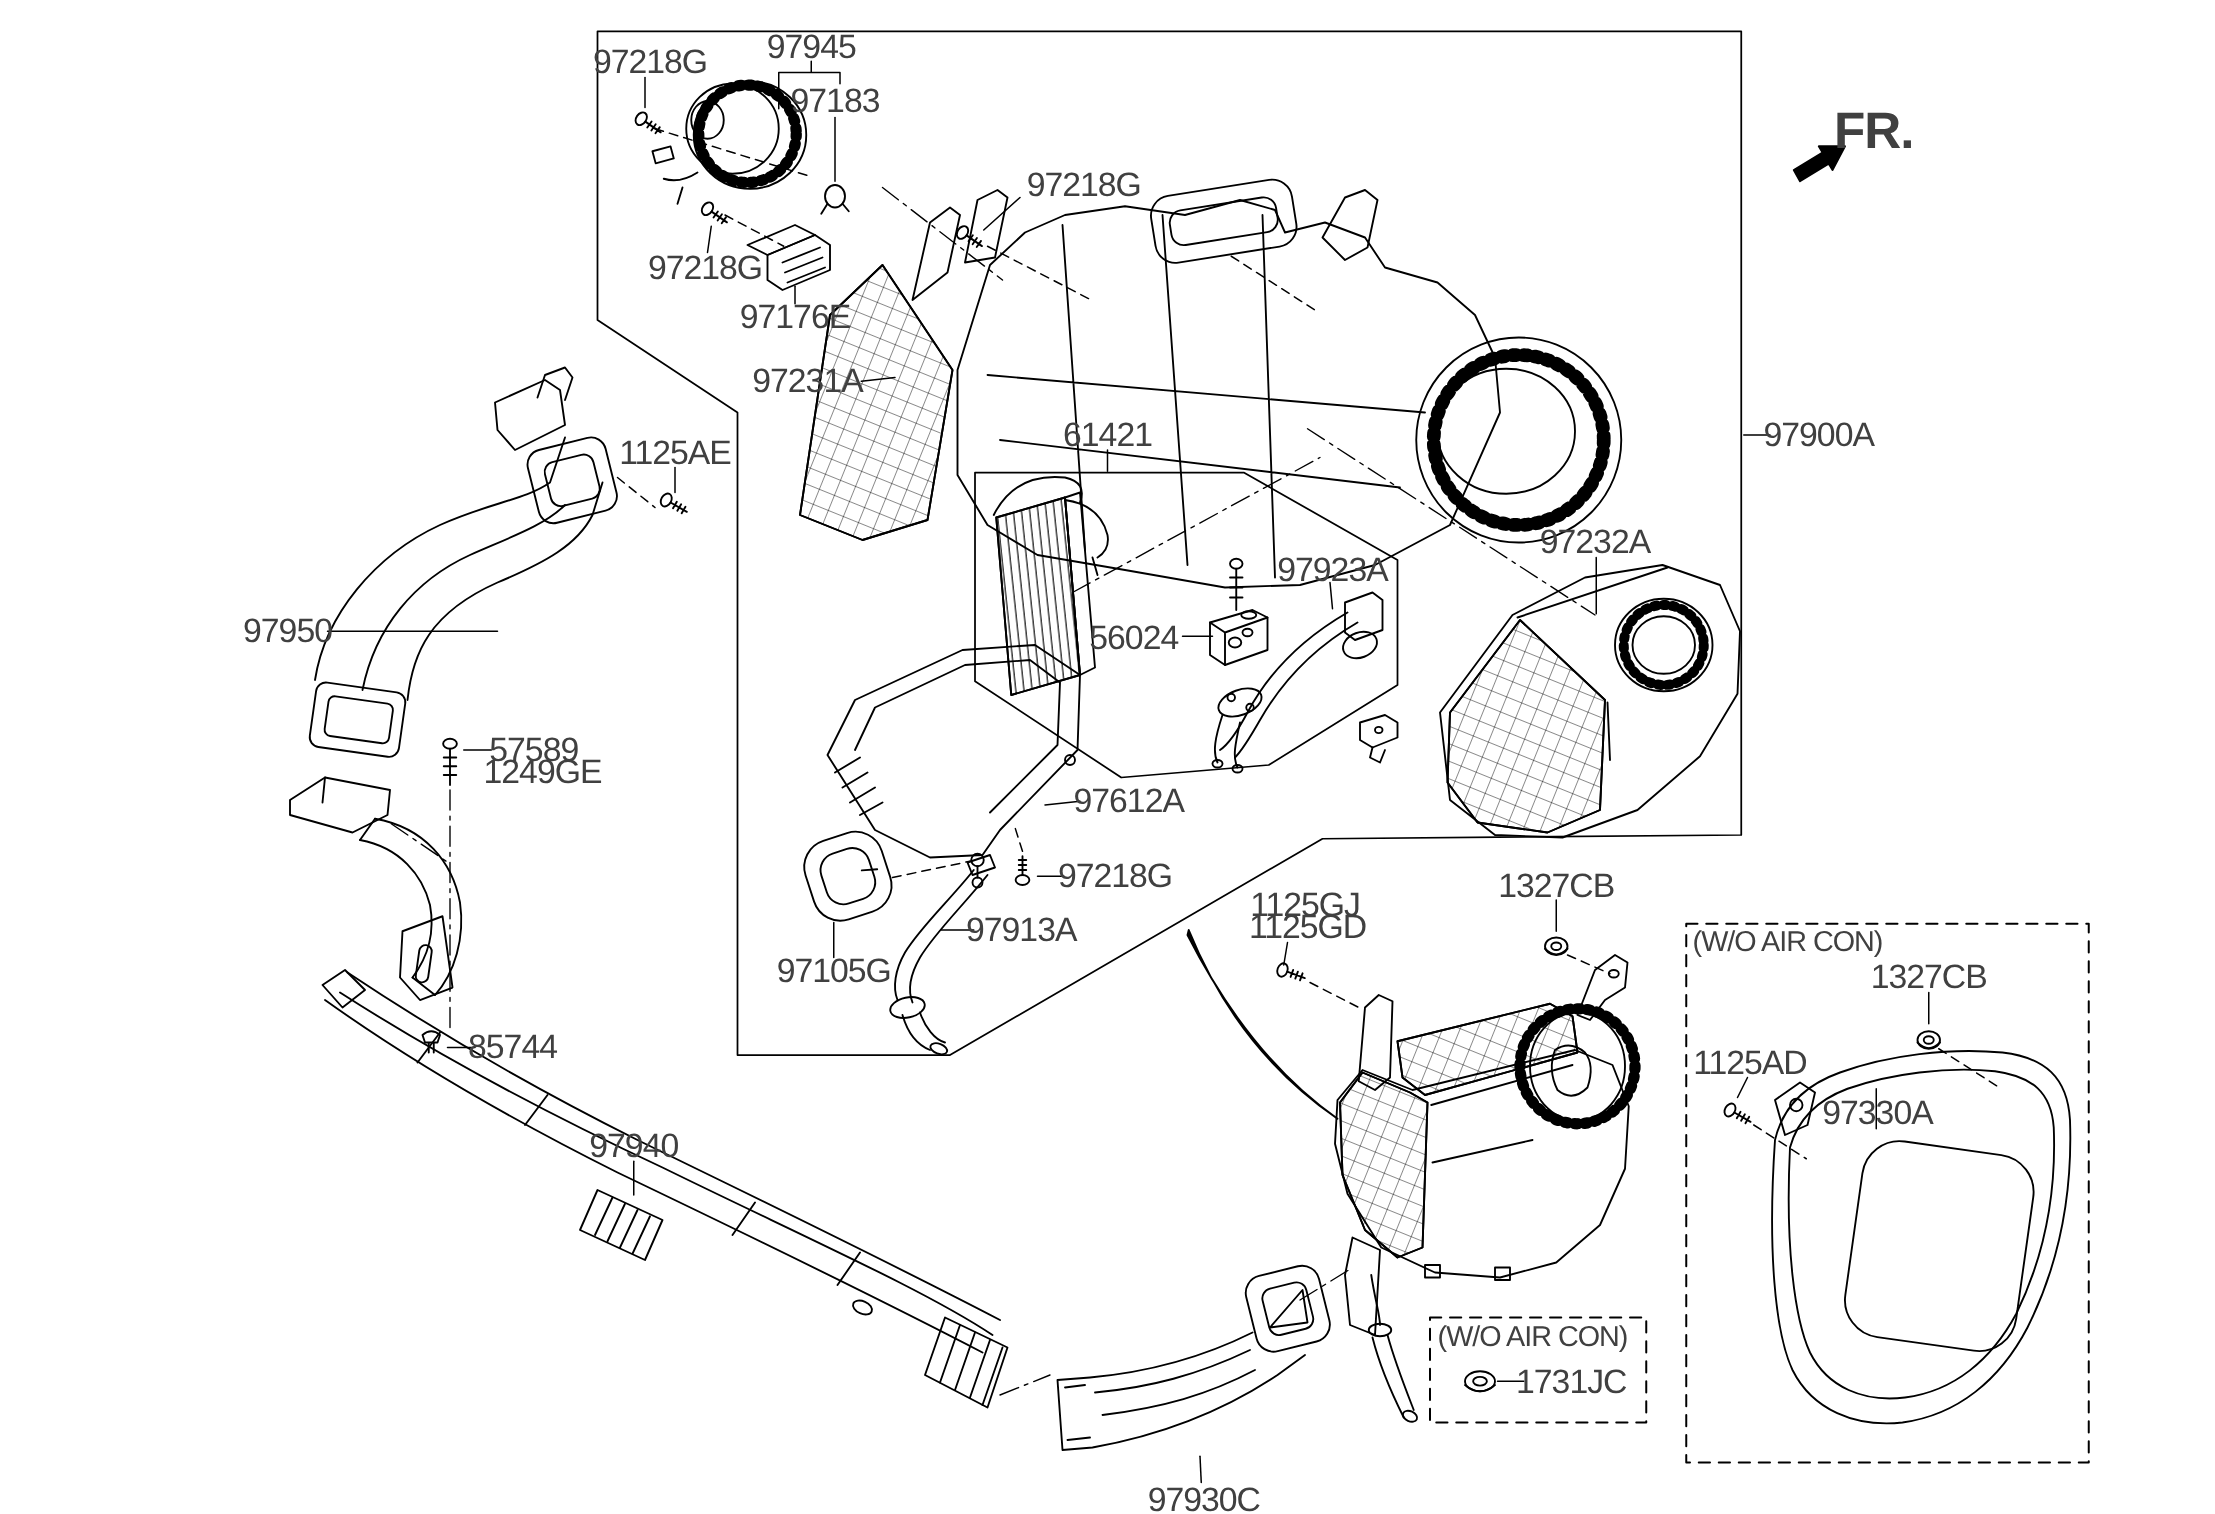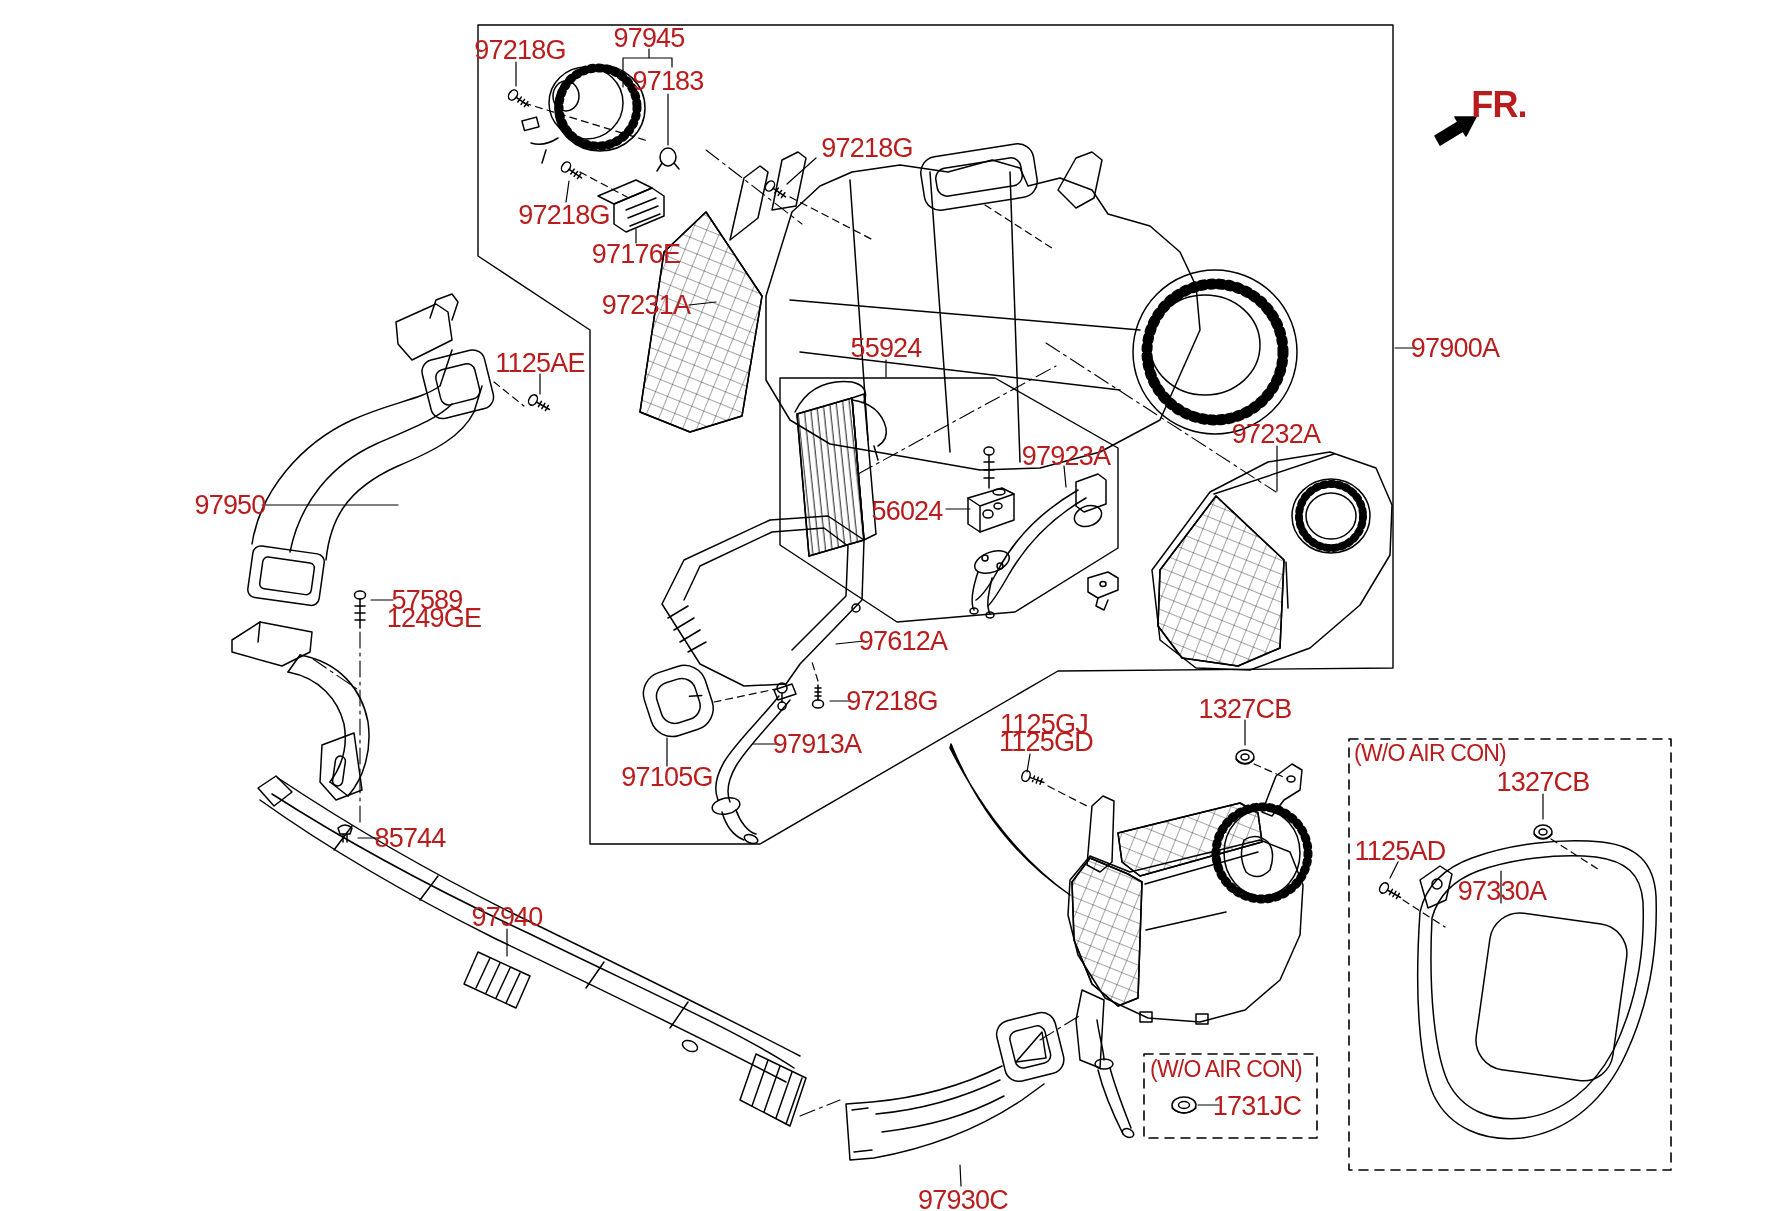--- a/index.html
+++ b/index.html
@@ -1,21 +1,21 @@
 <!DOCTYPE html>
 <html><head>
 <meta charset="utf-8">
 <style>
   html,body{margin:0;padding:0;background:#ffffff;}
   #stage{position:relative;width:1772px;height:1211px;background:#fff;overflow:hidden;
          font-family:"Liberation Sans", sans-serif;}
   #lineart{position:absolute;left:0;top:0;}
   #callout-layer{position:absolute;left:0;top:0;width:100%;height:100%;pointer-events:none;}
   .callout{position:absolute;transform:translate(-50%,-50%);font-size:27px;line-height:1;
-           color:#b91c1c;white-space:nowrap;letter-spacing:-0.8px;}
+           color:#404040;white-space:nowrap;letter-spacing:-0.8px;}
   .callout.bold{font-weight:bold;}
 </style>
 </head>
 <body>
 
 <div id="stage">
 
 <svg id="lineart" width="1772" height="1211" viewBox="0 0 1772 1211" stroke="#000" fill="none" stroke-width="1.5" stroke-linecap="round" stroke-linejoin="round">
 
   <defs>
@@ -340,21 +340,21 @@
 </svg>
 
 <div id="callout-layer">
       <span class="callout" style="left: 520px; top: 50px;">97218G</span>
       <span class="callout" style="left: 649px; top: 38px;">97945</span>
       <span class="callout" style="left: 668px; top: 81px;">97183</span>
       <span class="callout" style="left: 867px; top: 148px;">97218G</span>
       <span class="callout" style="left: 564px; top: 215px;">97218G</span>
       <span class="callout" style="left: 636px; top: 254px;">97176E</span>
       <span class="callout" style="left: 646px; top: 305px;">97231A</span>
-      <span class="callout" style="left: 886px; top: 348px;">55924</span>
+      <span class="callout" style="left: 886px; top: 348px;">61421</span>
       <span class="callout" style="left: 1455px; top: 348px;">97900A</span>
       <span class="callout" style="left: 1276px; top: 434px;">97232A</span>
       <span class="callout" style="left: 1066px; top: 456px;">97923A</span>
       <span class="callout" style="left: 907px; top: 511px;">56024</span>
       <span class="callout" style="left: 540px; top: 363px;">1125AE</span>
       <span class="callout" style="left: 230px; top: 505px;">97950</span>
       <span class="callout" style="left: 427px; top: 600px;">57589</span>
       <span class="callout" style="left: 434px; top: 618px;">1249GE</span>
       <span class="callout" style="left: 903px; top: 641px;">97612A</span>
       <span class="callout" style="left: 892px; top: 701px;">97218G</span>
@@ -365,16 +365,16 @@
       <span class="callout" style="left: 963px; top: 1200px;">97930C</span>
       <span class="callout" style="left: 1044px; top: 724px;">1125GJ</span>
       <span class="callout" style="left: 1046px; top: 742px;">1125GD</span>
       <span class="callout" style="left: 1245px; top: 709px;">1327CB</span>
       <span class="callout" style="font-size: 23px; left: 1226px; top: 1069px;">(W/O AIR CON)</span>
       <span class="callout" style="left: 1257px; top: 1106px;">1731JC</span>
       <span class="callout" style="font-size: 23px; left: 1430px; top: 753px;">(W/O AIR CON)</span>
       <span class="callout" style="left: 1543px; top: 782px;">1327CB</span>
       <span class="callout" style="left: 1400px; top: 851px; text-align: right;">1125AD</span>
       <span class="callout" style="left: 1502px; top: 891px;">97330A</span>
-      <span class="callout bold" style="font-size: 36px; left: 1499px; top: 105px;">FR.</span>
+      <span class="callout bold" style="font-size: 41px; left: 1499px; top: 105px;">FR.</span>
     </div>
 
 </div>
 
 </body></html>

